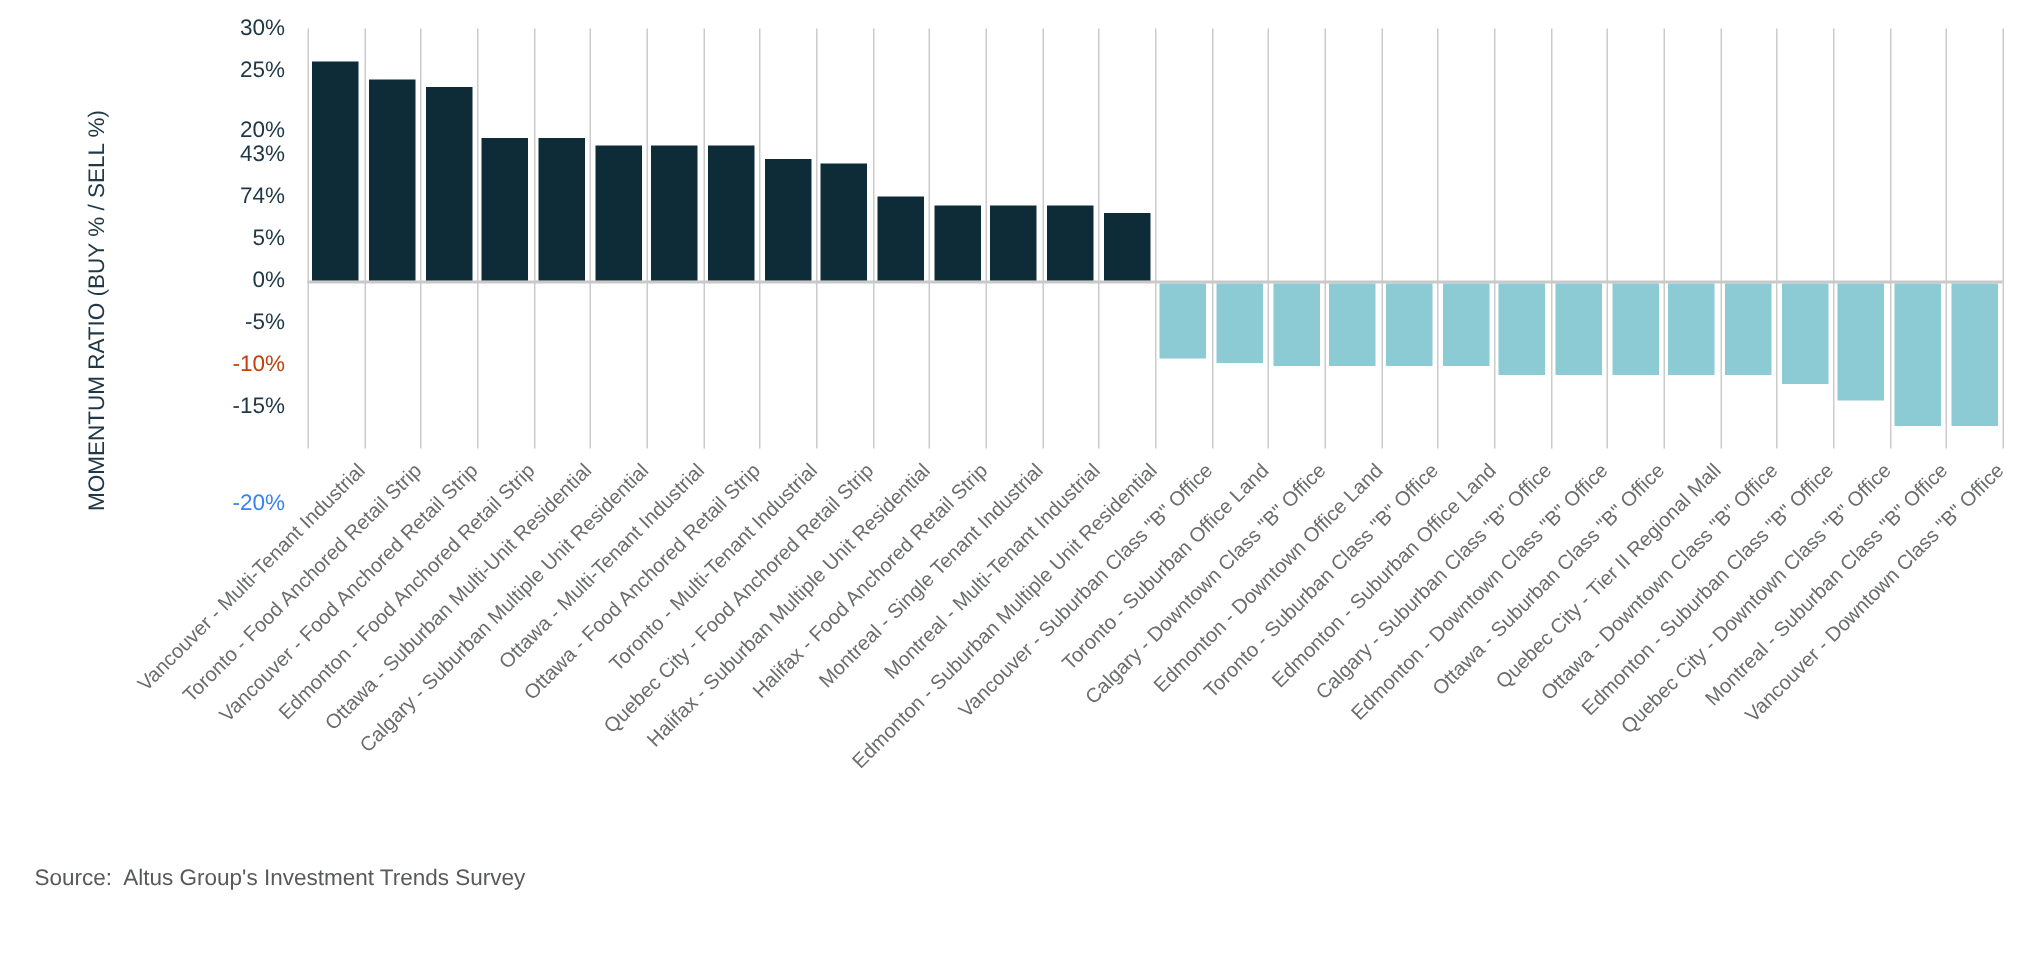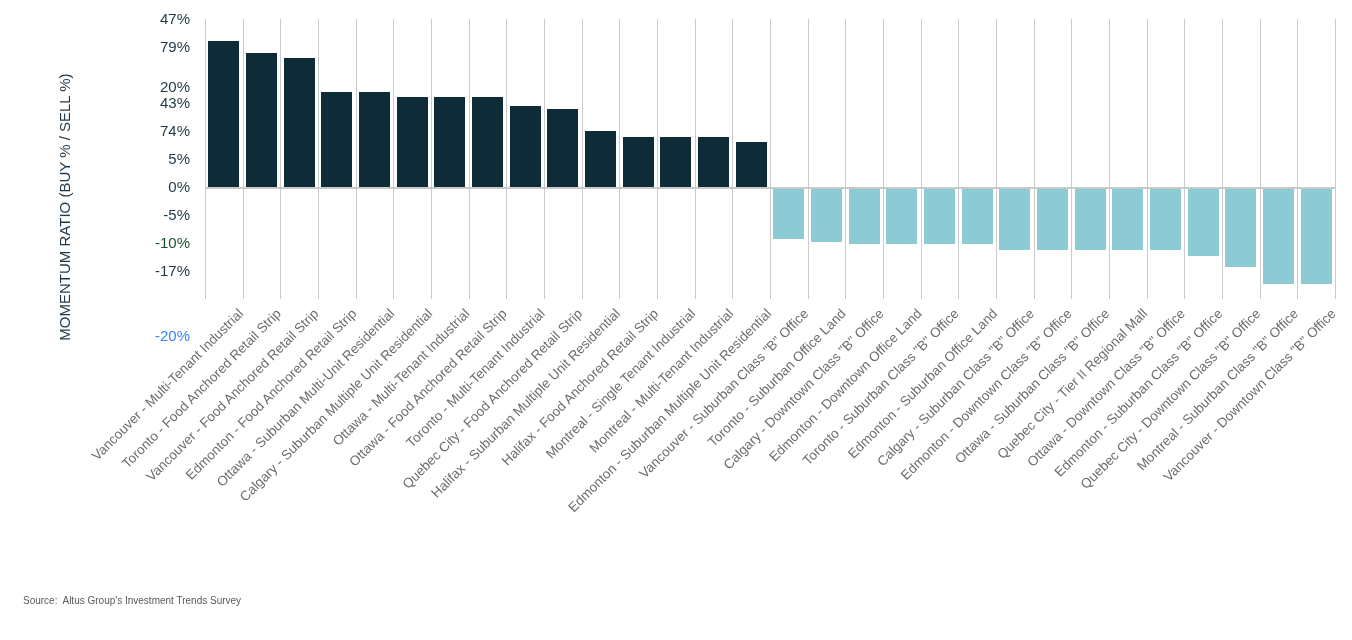--- a/index.html
+++ b/index.html
@@ -43,22 +43,22 @@
     position: absolute;
     font-size: 13.5px;
     line-height: 15px;
     white-space: nowrap;
     transform: rotate(-45deg);
     transform-origin: 100% 0%;
   }
   .source-note {
     position: absolute;
     left: 23px;
-    top: 595px;
-    font-size: 10px;
+    top: 577px;
+    font-size: 15px;
     white-space: pre;
   }
 </style>
 </head>
 <body>
 
 <div class="stage" style="background: rgb(255, 255, 255);">
   <div class="y-axis-title" style="color: rgb(31, 55, 71);">MOMENTUM RATIO (BUY % / SELL %)</div>
 
   <div id="plot-area">
@@ -119,30 +119,30 @@
       <div class="bar" style="left: 1037px; width: 31px; top: 189px; height: 60.72px; background: rgb(140, 202, 212);"></div>
       <div class="bar" style="left: 1074.67px; width: 31px; top: 189px; height: 60.72px; background: rgb(140, 202, 212);"></div>
       <div class="bar" style="left: 1112.33px; width: 31px; top: 189px; height: 60.72px; background: rgb(140, 202, 212);"></div>
       <div class="bar" style="left: 1150px; width: 31px; top: 189px; height: 60.72px; background: rgb(140, 202, 212);"></div>
       <div class="bar" style="left: 1187.67px; width: 31px; top: 189px; height: 66.88px; background: rgb(140, 202, 212);"></div>
       <div class="bar" style="left: 1225.33px; width: 31px; top: 189px; height: 77.52px; background: rgb(140, 202, 212);"></div>
       <div class="bar" style="left: 1263px; width: 31px; top: 189px; height: 94.88px; background: rgb(140, 202, 212);"></div>
       <div class="bar" style="left: 1300.67px; width: 31px; top: 189px; height: 94.88px; background: rgb(140, 202, 212);"></div>
     </div>
   <div id="y-ticks">
-      <div class="y-tick" style="right: 1162px; top: 10px; color: rgb(31, 55, 71);">47%</div>
-      <div class="y-tick" style="right: 1162px; top: 38px; color: rgb(31, 55, 71);">79%</div>
+      <div class="y-tick" style="right: 1162px; top: 10px; color: rgb(31, 55, 71);">30%</div>
+      <div class="y-tick" style="right: 1162px; top: 38px; color: rgb(31, 55, 71);">25%</div>
       <div class="y-tick" style="right: 1162px; top: 66px; color: rgb(31, 55, 71); margin-top: 12px;">20%</div>
       <div class="y-tick" style="right: 1162px; top: 94px; color: rgb(31, 55, 71);">43%</div>
       <div class="y-tick" style="right: 1162px; top: 122px; color: rgb(31, 55, 71);">74%</div>
       <div class="y-tick" style="right: 1162px; top: 150px; color: rgb(31, 55, 71);">5%</div>
       <div class="y-tick" style="right: 1162px; top: 178px; color: rgb(31, 55, 71);">0%</div>
       <div class="y-tick" style="right: 1162px; top: 206px; color: rgb(31, 55, 71);">-5%</div>
-      <div class="y-tick" style="right: 1162px; top: 234px; color: #14532d;">-10%</div>
-      <div class="y-tick" style="right: 1162px; top: 262px; color: rgb(31, 55, 71);">-17%</div>
+      <div class="y-tick" style="right: 1162px; top: 234px; color: #c2410c;">-10%</div>
+      <div class="y-tick" style="right: 1162px; top: 262px; color: rgb(31, 55, 71);">-15%</div>
       <div class="y-tick" style="right: 1162px; top: 290px; color: #3b82f6; margin-top: 37px;">-20%</div>
     </div>
   <div id="x-labels">
       <div class="x-label" style="right: 1116.17px; top: 306px; color: rgb(107, 108, 110);">Vancouver - Multi-Tenant Industrial</div>
       <div class="x-label" style="right: 1078.5px; top: 306px; color: rgb(107, 108, 110);">Toronto - Food Anchored Retail Strip</div>
       <div class="x-label" style="right: 1040.83px; top: 306px; color: rgb(107, 108, 110);">Vancouver - Food Anchored Retail Strip</div>
       <div class="x-label" style="right: 1003.17px; top: 306px; color: rgb(107, 108, 110);">Edmonton - Food Anchored Retail Strip</div>
       <div class="x-label" style="right: 965.5px; top: 306px; color: rgb(107, 108, 110);">Ottawa - Suburban Multi-Unit Residential</div>
       <div class="x-label" style="right: 927.833px; top: 306px; color: rgb(107, 108, 110);">Calgary - Suburban Multiple Unit Residential</div>
       <div class="x-label" style="right: 890.167px; top: 306px; color: rgb(107, 108, 110);">Ottawa - Multi-Tenant Industrial</div>

